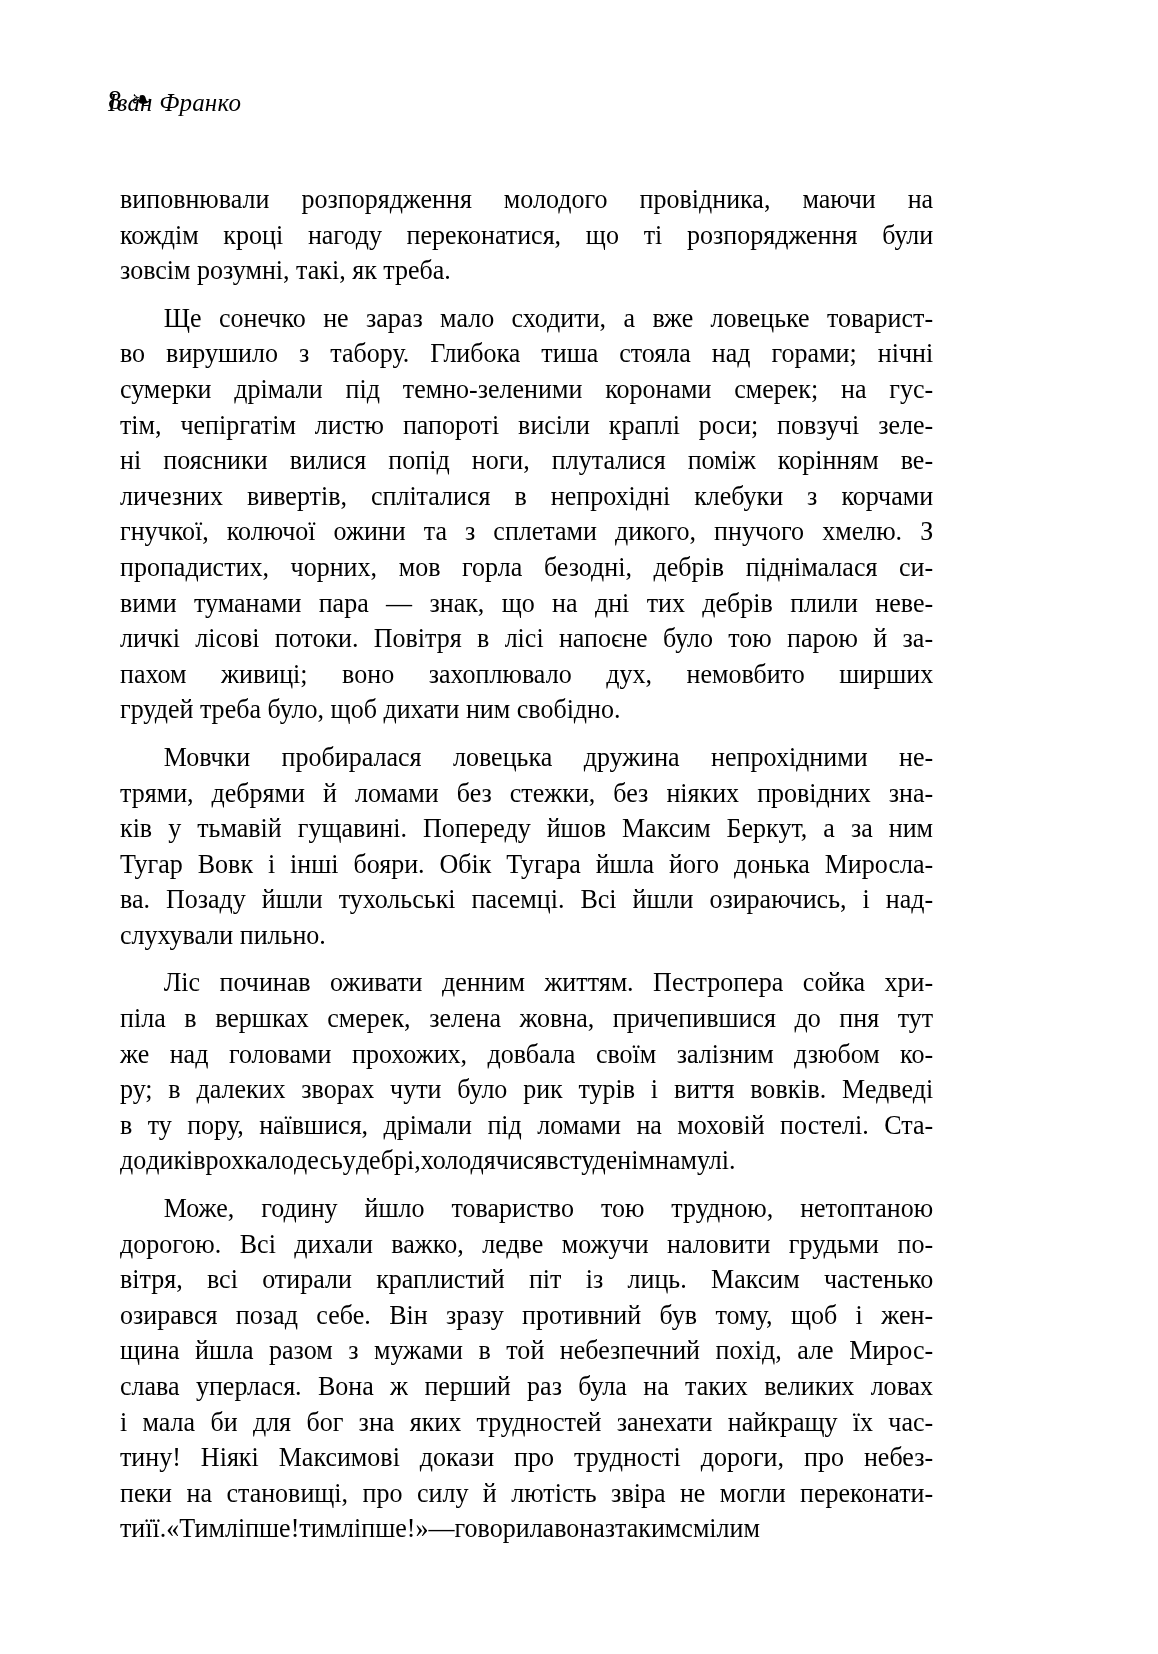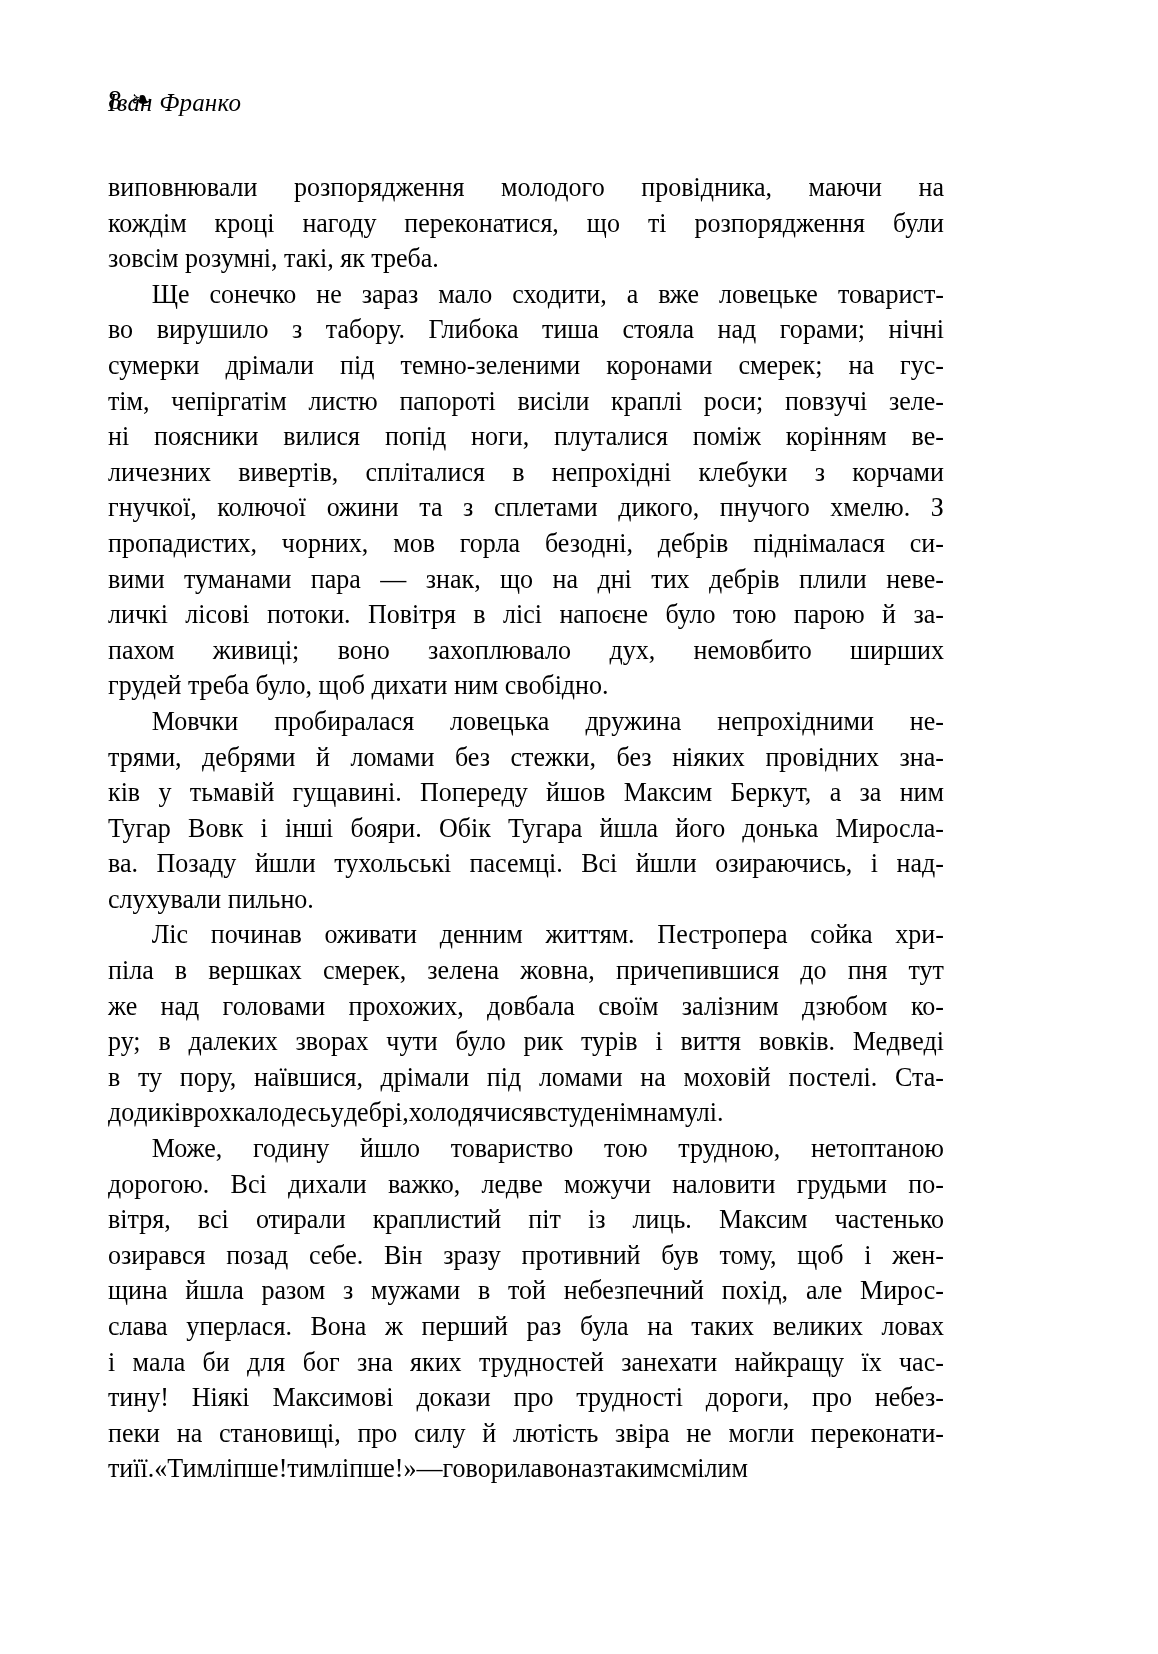--- a/index.html
+++ b/index.html
@@ -63,21 +63,21 @@
   }
 
   
   .textblock {
     position: absolute;
     left: 108px;
     top: 170px;
     width: 880px;
   }
   .para {
-    margin: 0;
+    margin: 12px;
     font-size: 0;           
     letter-spacing: 0;
   }
   
   .line {
     display: flex;
     font-size: 27.4px;
     line-height: 35.6px;
     height: 35.6px;
     white-space: pre;

